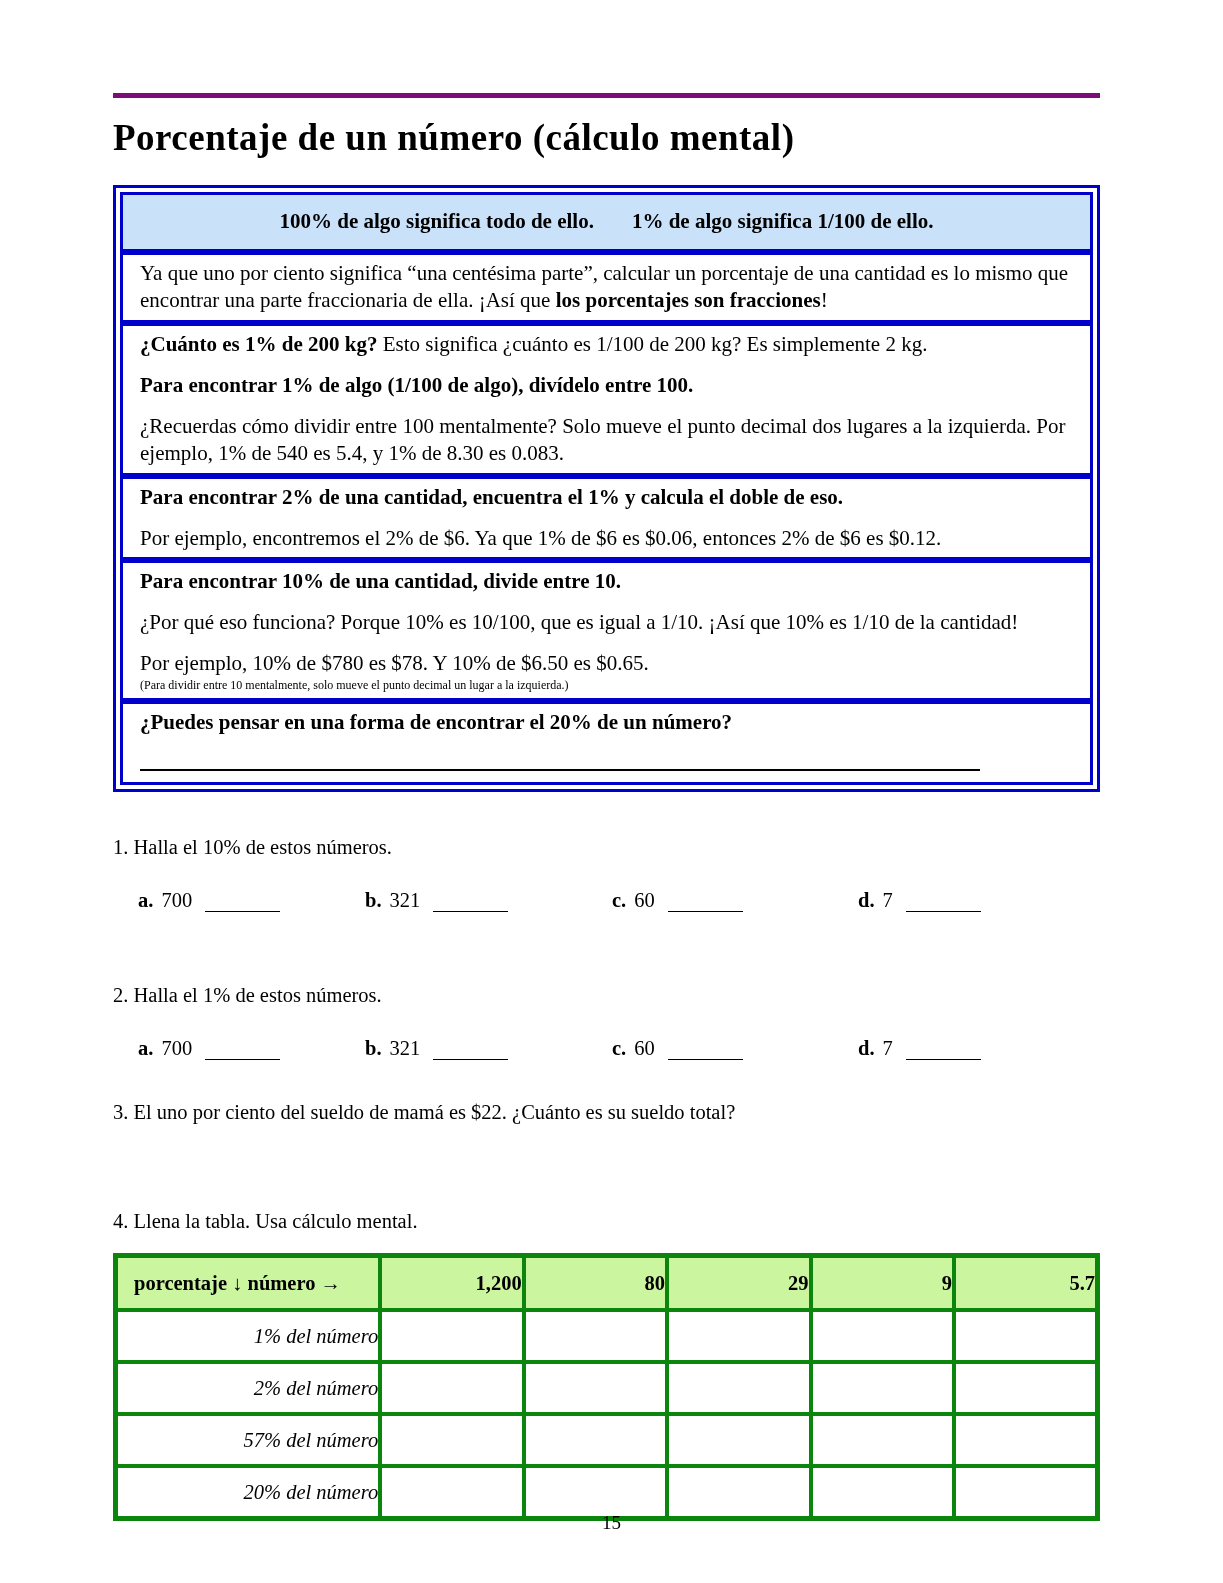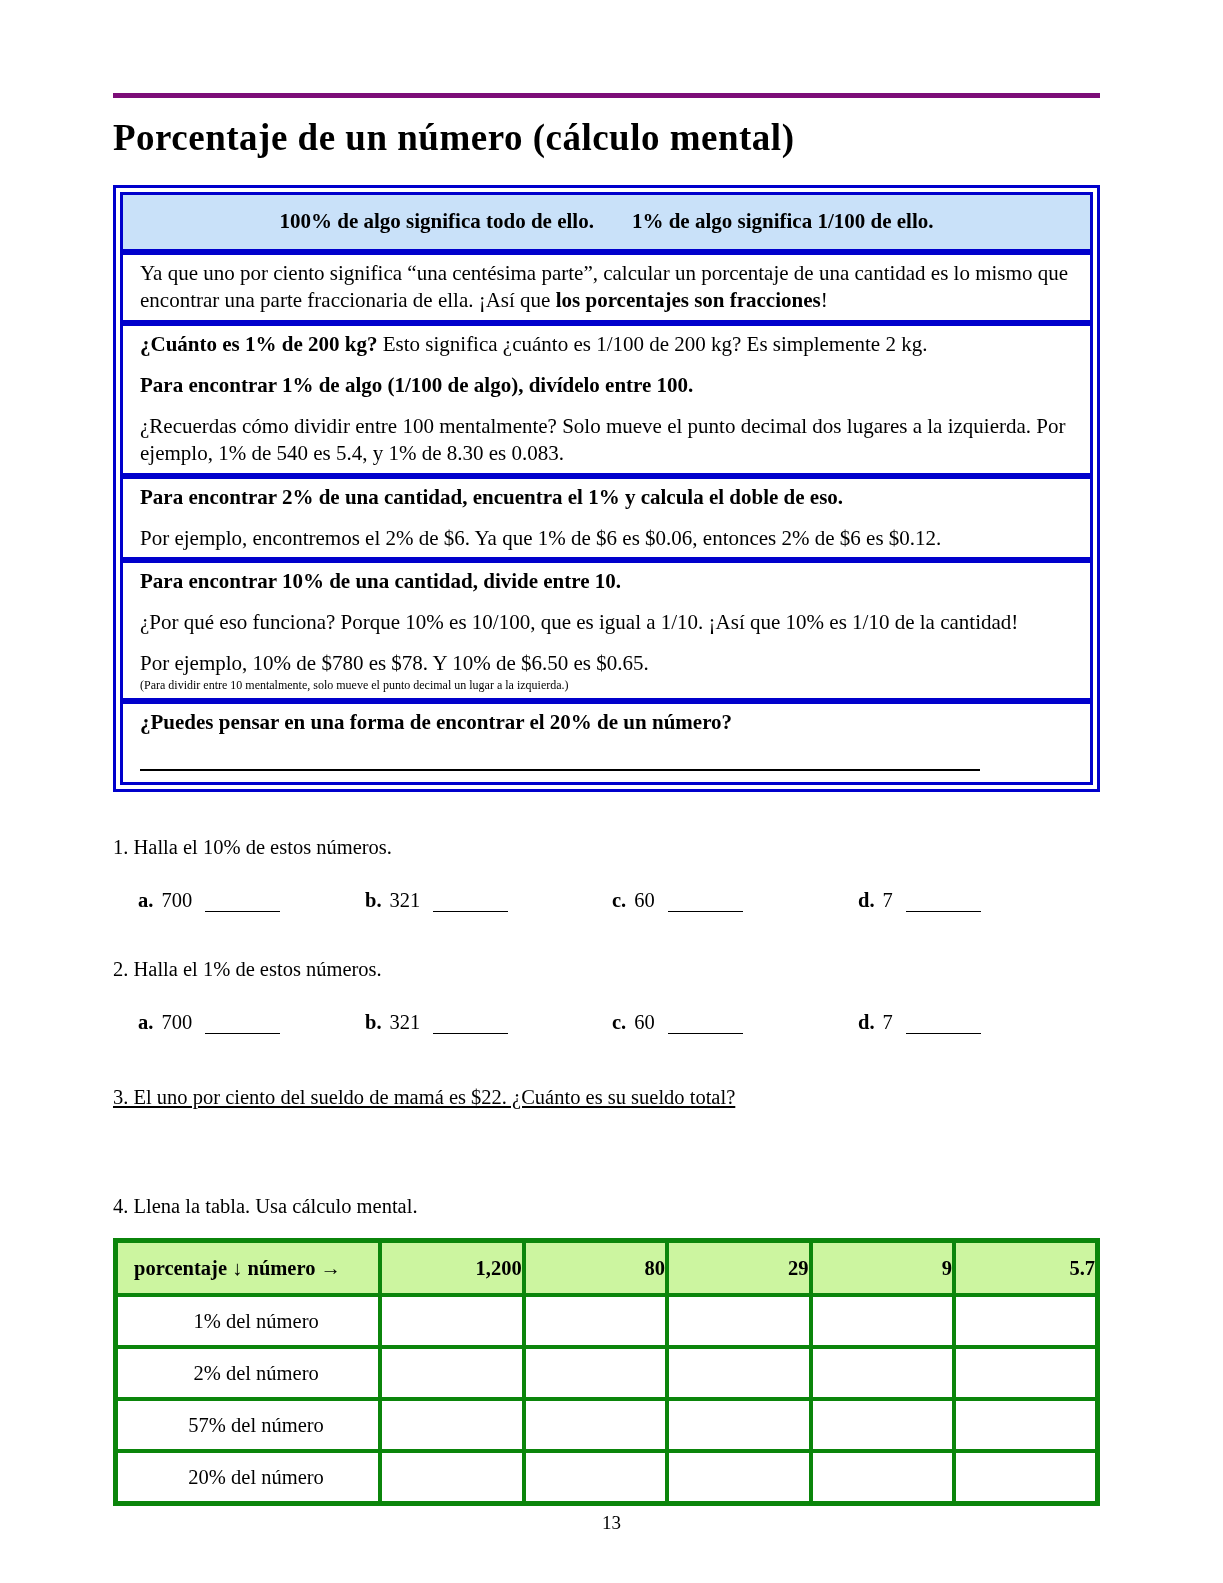--- a/index.html
+++ b/index.html
@@ -64,22 +64,22 @@
     margin-bottom: 6px;
     width: 90%;
     border-bottom: 2px solid #000000;
     height: 2px;
   }
   .ex-prompt {
     font-size: 20.5px;
     margin: 0;
   }
   .ex1-prompt { margin-top: 44px; }
-  .ex2-prompt { margin-top: 46px; }
-  .ex3-prompt { margin-top: 52px; text-decoration: underline; }
+  .ex2-prompt { margin-top: 72px; }
+  .ex3-prompt { margin-top: 41px; }
   .ex4-prompt { margin-top: 86px; }
   .ex-items {
     display: flex;
     margin-top: 30px;
     margin-left: 25px;
     font-size: 20.5px;
   }
   .ex-item { display: flex; align-items: flex-end; }
   .ex-item-a { width: 227px; }
   .ex-item-b { width: 247px; }
@@ -108,23 +108,24 @@
   }
   .pct-table { border: 5px solid #0b850b; }
   .pct-table th {
     background: #ccf5a0;
     font-weight: bold;
     text-align: right;
     height: 50px;
   }
   .pct-table th.corner { text-align: left; padding-left: 16px; }
   .pct-table td.row-label {
-    text-align: center;
+    text-align: right;
     padding-left: 16px;
     font-weight: normal;
+    font-style: italic;
   }
   .col-head { width: 142px; }
   .col-label { width: 262px; }
   .page-number {
     position: absolute;
     left: 0;
     width: 1223px;
     top: 1512px;
     text-align: center;
     font-size: 19px;
@@ -275,14 +276,14 @@
         <td></td>
         <td></td>
         <td></td>
         <td></td>
       </tr>
     </tbody>
       </table>
 
   </div>
 
-  <div class="page-number">13</div>
+  <div class="page-number">15</div>
 </div>
 
 </body></html>

